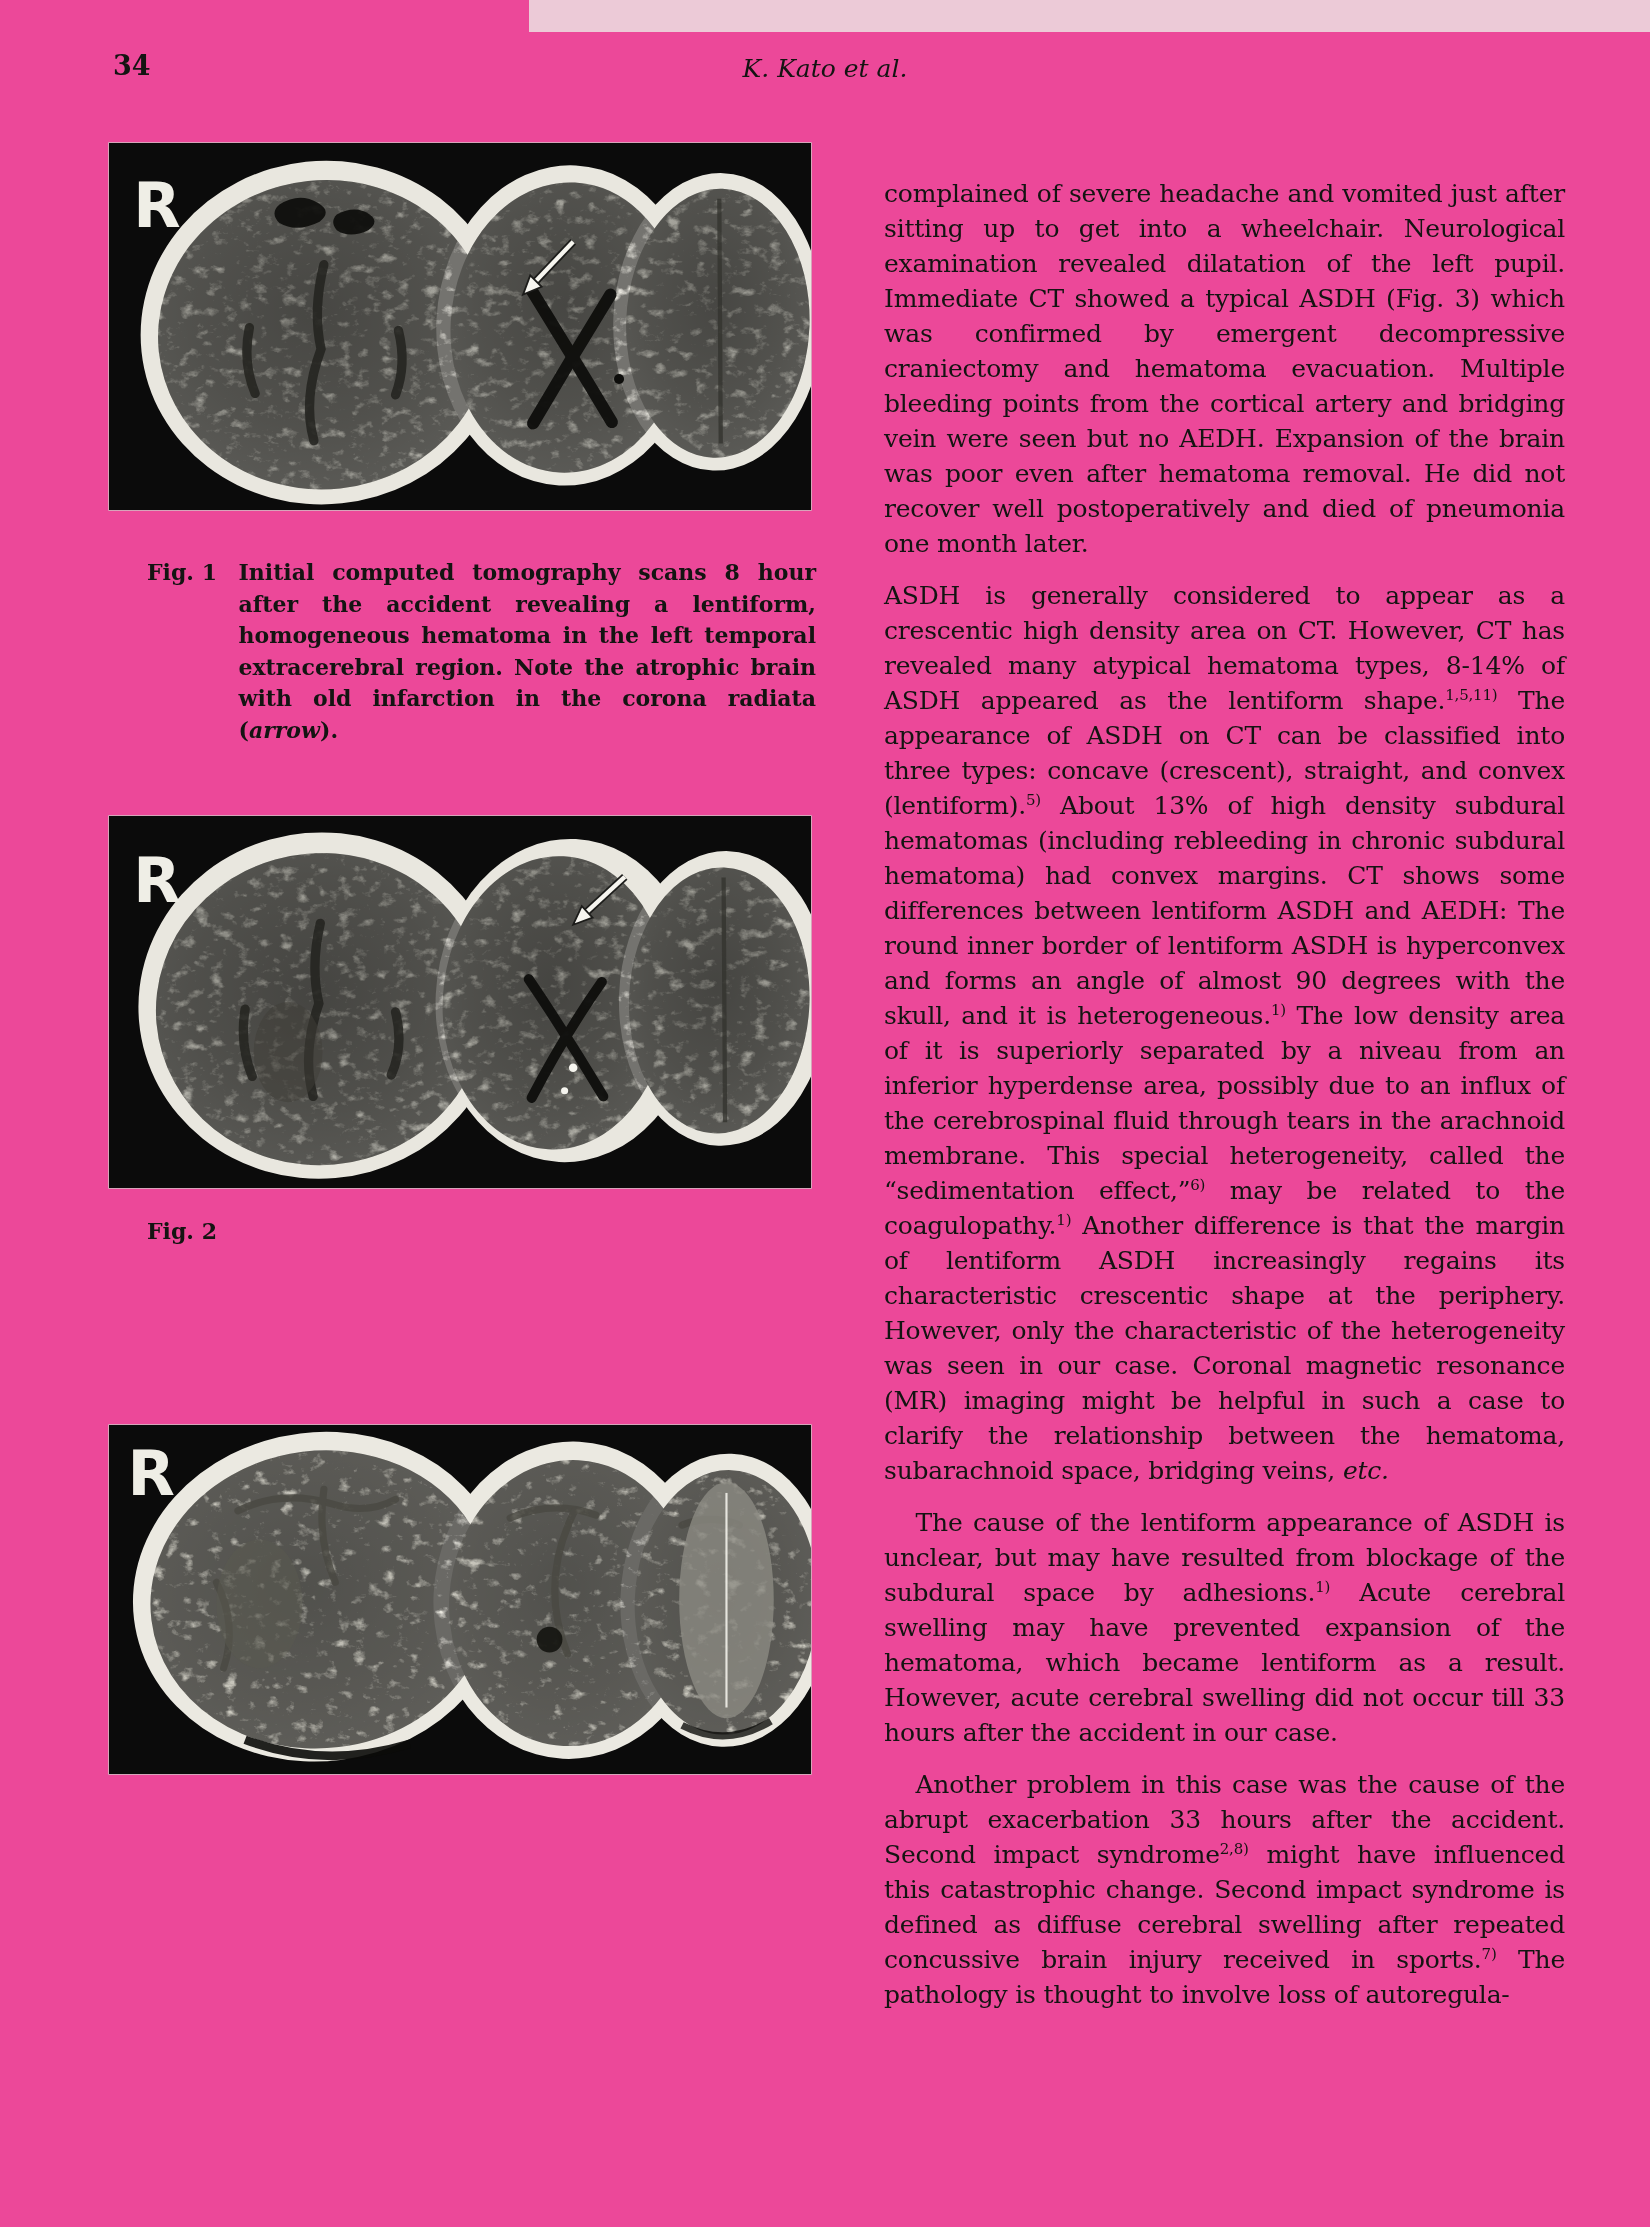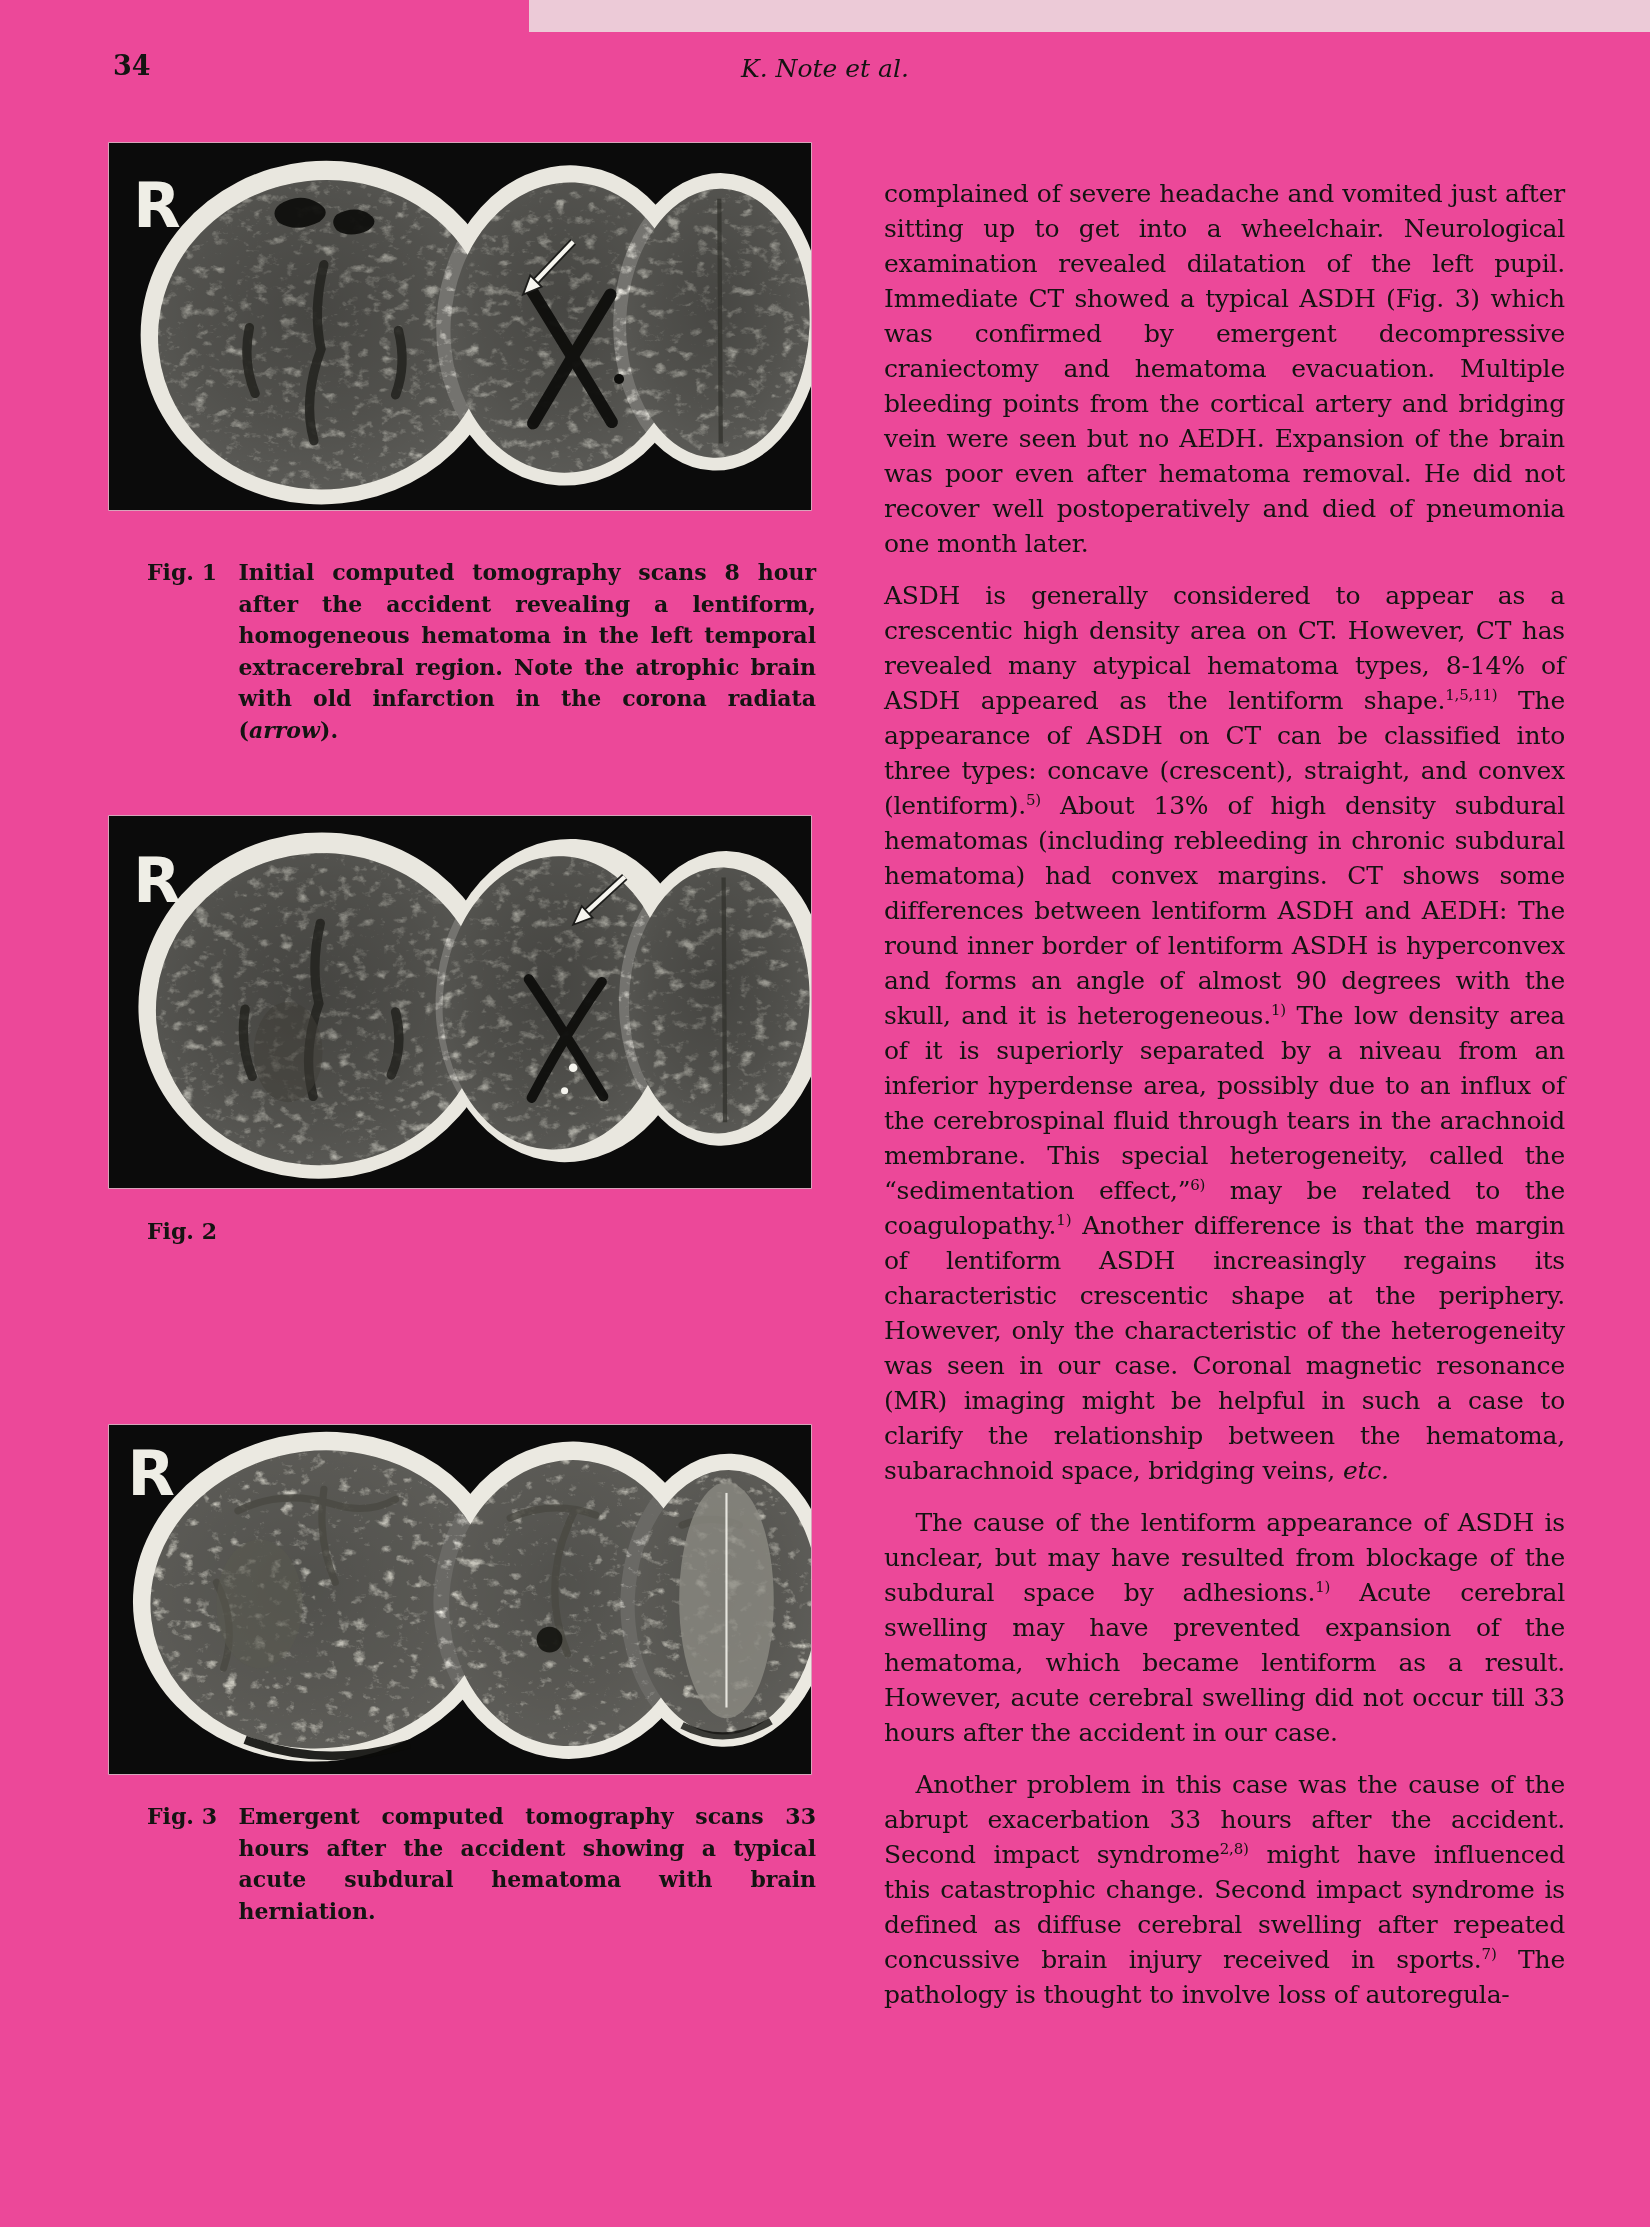--- a/index.html
+++ b/index.html
@@ -43,21 +43,21 @@
     text-align:center;font-style:italic;font-size:24px;
   }
 </style>
 </head>
 <body>
 
 <div class="page">
   <div class="scan-shade"></div>
 
   <div class="page-number">34</div>
-  <div class="running-head">K. Note et al.</div>
+  <div class="running-head">K. Kato et al.</div>
 
   <div class="ct-figure" id="fig1-img">
     <svg viewBox="0 0 980 513" preserveAspectRatio="none">
       <defs>
         <radialGradient id="br1" cx="48%" cy="42%" r="68%">
           <stop offset="0%" stop-color="#8f8e87"></stop>
           <stop offset="55%" stop-color="#a3a29a"></stop>
           <stop offset="100%" stop-color="#bdbcb4"></stop>
         </radialGradient>
         <filter id="gr1" x="0" y="0" width="100%" height="100%">
@@ -222,24 +222,20 @@
       <ellipse cx="210" cy="250" rx="60" ry="90" fill="#5a5950" opacity="0.5"></ellipse>
       <circle cx="615" cy="300" r="18" fill="#14140f" opacity="0.9"></circle>
       <ellipse cx="862" cy="245" rx="66" ry="165" fill="#8f8e86" opacity="0.75"></ellipse>
       <path d="M862,95 L862,395" stroke="#f2f1ea" stroke-width="3" opacity="0.9"></path>
       <path d="M190,440 Q300,482 420,446" stroke="#0b0b09" stroke-width="12" fill="none" opacity="0.9"></path>
       <path d="M800,420 Q862,452 924,414" stroke="#0c0c0a" stroke-width="10" fill="none" opacity="0.8"></path>
       <text x="26" y="98" class="rmark">R</text>
     </svg>
   </div>
 
-  <div class="fig-caption" id="fig3-cap">
-    <div class="lbl">Fig. 3</div>
-    <div class="txt"><span>Emergent computed tomography scans 33 hours after the accident showing a typical acute subdural hematoma with brain herniation.</span></div>
-  </div>
 
   <div class="right-col">
     <p><span>complained of severe headache and vomited just after sitting up to get into a wheelchair. Neurological examination revealed dilatation of the left pupil. Immediate CT showed a typical ASDH (Fig. 3) which was confirmed by emergent decompressive craniectomy and hematoma evacuation. Multiple bleeding points from the cortical artery and bridging vein were seen but no AEDH. Expansion of the brain was poor even after hematoma removal. He did not recover well postoperatively and died of pneumonia one month later.</span></p>
     <p><span>ASDH is generally considered to appear as a crescentic high density area on CT. However, CT has revealed many atypical hematoma types, 8-14% of ASDH appeared as the lentiform shape.</span><sup>1,5,11)</sup><span> The appearance of ASDH on CT can be classified into three types: concave (crescent), straight, and convex (lentiform).</span><sup>5)</sup><span> About 13% of high density subdural hematomas (including rebleeding in chronic subdural hematoma) had convex margins. CT shows some differences between lentiform ASDH and AEDH: The round inner border of lentiform ASDH is hyperconvex and forms an angle of almost 90 degrees with the skull, and it is heterogeneous.</span><sup>1)</sup><span> The low density area of it is superiorly separated by a niveau from an inferior hyperdense area, possibly due to an influx of the cerebrospinal fluid through tears in the arachnoid membrane. This special heterogeneity, called the “sedimentation effect,”</span><sup>6)</sup><span> may be related to the coagulopathy.</span><sup>1)</sup><span> Another difference is that the margin of lentiform ASDH increasingly regains its characteristic crescentic shape at the periphery. However, only the characteristic of the heterogeneity was seen in our case. Coronal magnetic resonance (MR) imaging might be helpful in such a case to clarify the relationship between the hematoma, subarachnoid space, bridging veins, </span><span class="it">etc.</span></p>
     <p class="indent"><span>The cause of the lentiform appearance of ASDH is unclear, but may have resulted from blockage of the subdural space by adhesions.</span><sup>1)</sup><span> Acute cerebral swelling may have prevented expansion of the hematoma, which became lentiform as a result. However, acute cerebral swelling did not occur till 33 hours after the accident in our case.</span></p>
     <p class="indent"><span>Another problem in this case was the cause of the abrupt exacerbation 33 hours after the accident. Second impact syndrome</span><sup>2,8)</sup><span> might have influenced this catastrophic change. Second impact syndrome is defined as diffuse cerebral swelling after repeated concussive brain injury received in sports.</span><sup>7)</sup><span> The pathology is thought to involve loss of autoregula-</span></p>
   </div>
 
 </div>
 

